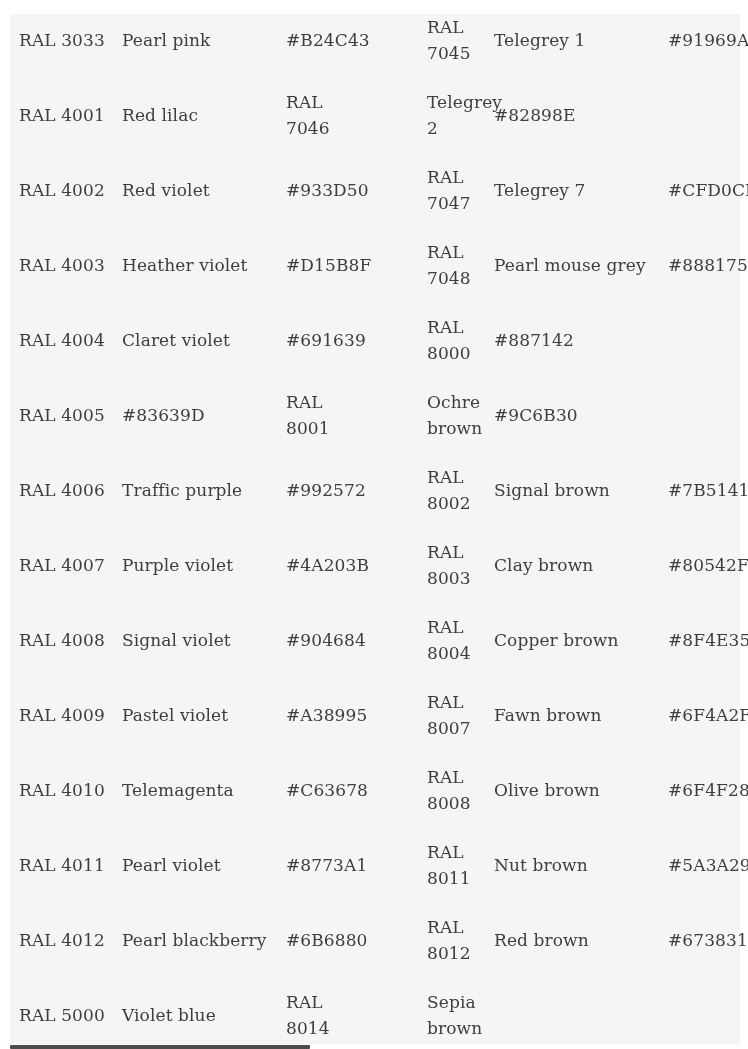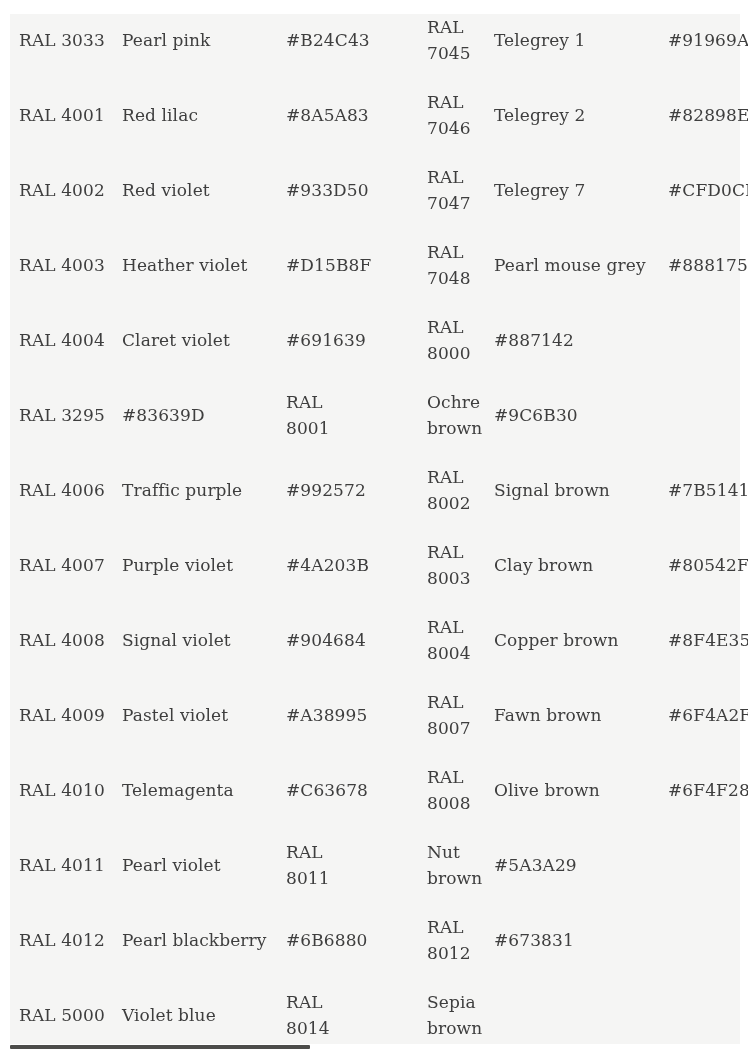--- a/index.html
+++ b/index.html
@@ -55,21 +55,20 @@
     <div class="cell name-l">Pearl pink</div>
     <div class="cell hex-l">#B24C43</div>
     <div class="cell code-r">RAL 7045</div>
     <div class="cell name-r">Telegrey 1</div>
     <div class="cell hex-r">#91969A</div>
   </div>
 
   <div class="row">
     <div class="cell code-l">RAL 4001</div>
     <div class="cell name-l">Red lilac</div>
-    <div class="cell hex-l">#8A5A83</div>
     <div class="cell code-r">RAL 7046</div>
     <div class="cell name-r">Telegrey 2</div>
     <div class="cell hex-r">#82898E</div>
   </div>
 
   <div class="row">
     <div class="cell code-l">RAL 4002</div>
     <div class="cell name-l">Red violet</div>
     <div class="cell hex-l">#933D50</div>
     <div class="cell code-r">RAL 7047</div>
@@ -88,21 +87,21 @@
 
   <div class="row">
     <div class="cell code-l">RAL 4004</div>
     <div class="cell name-l">Claret violet</div>
     <div class="cell hex-l">#691639</div>
     <div class="cell code-r">RAL 8000</div>
     <div class="cell hex-r">#887142</div>
   </div>
 
   <div class="row">
-    <div class="cell code-l">RAL 3295</div>
+    <div class="cell code-l">RAL 4005</div>
     <div class="cell hex-l">#83639D</div>
     <div class="cell code-r">RAL 8001</div>
     <div class="cell name-r">Ochre brown</div>
     <div class="cell hex-r">#9C6B30</div>
   </div>
 
   <div class="row">
     <div class="cell code-l">RAL 4006</div>
     <div class="cell name-l">Traffic purple</div>
     <div class="cell hex-l">#992572</div>
@@ -143,30 +142,32 @@
     <div class="cell name-l">Telemagenta</div>
     <div class="cell hex-l">#C63678</div>
     <div class="cell code-r">RAL 8008</div>
     <div class="cell name-r">Olive brown</div>
     <div class="cell hex-r">#6F4F28</div>
   </div>
 
   <div class="row">
     <div class="cell code-l">RAL 4011</div>
     <div class="cell name-l">Pearl violet</div>
+    <div class="cell hex-l">#8773A1</div>
     <div class="cell code-r">RAL 8011</div>
     <div class="cell name-r">Nut brown</div>
     <div class="cell hex-r">#5A3A29</div>
   </div>
 
   <div class="row">
     <div class="cell code-l">RAL 4012</div>
     <div class="cell name-l">Pearl blackberry</div>
     <div class="cell hex-l">#6B6880</div>
     <div class="cell code-r">RAL 8012</div>
+    <div class="cell name-r">Red brown</div>
     <div class="cell hex-r">#673831</div>
   </div>
 
   <div class="row">
     <div class="cell code-l">RAL 5000</div>
     <div class="cell name-l">Violet blue</div>
     <div class="cell code-r">RAL 8014</div>
     <div class="cell name-r">Sepia brown</div>
     <div class="cell hex-r"></div>
   </div>

